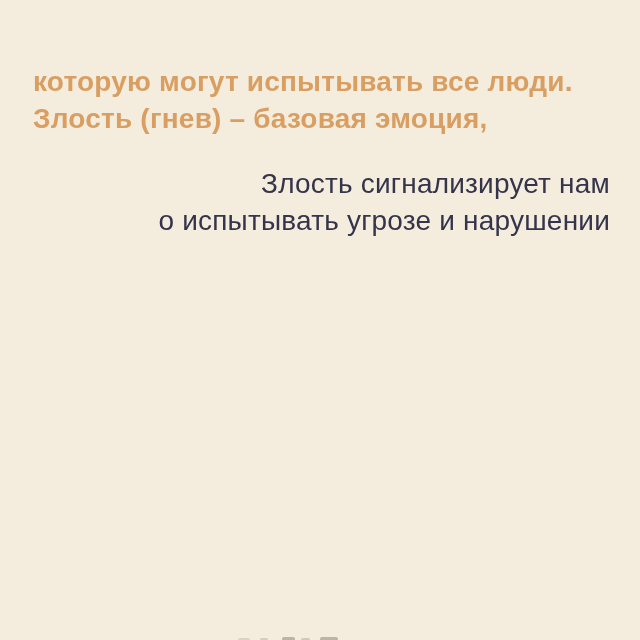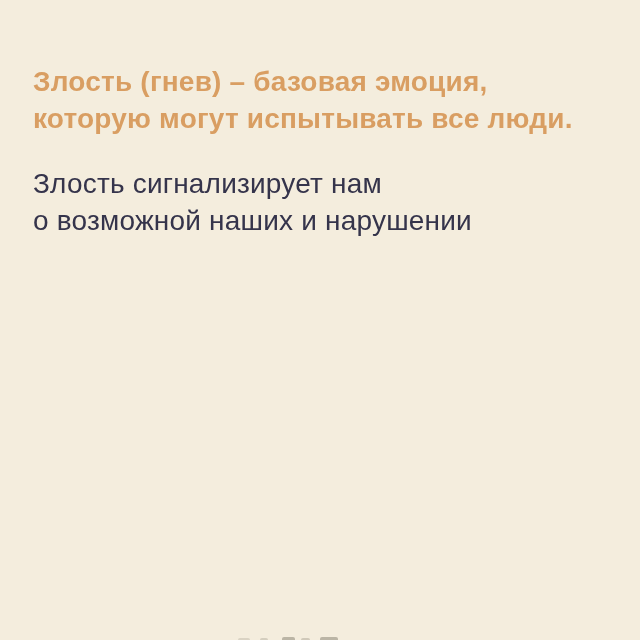--- a/index.html
+++ b/index.html
@@ -29,20 +29,21 @@
     letter-spacing: 0.2px;
     color: #D99E62;
   }
   .body-text {
     margin: 28px 0 0 0;
     font-size: 28px;
     line-height: 37px;
     font-weight: 500;
     letter-spacing: 0.2px;
     color: #35344B;
+    text-align: right;
   }
   .line {
     display: block;
     white-space: nowrap;
   }
   
   .cutoff-marks {
     position: absolute;
     bottom: 0;
     left: 238px;
@@ -61,26 +62,26 @@
   .cutoff-marks .m3 { left: 44px; width: 13px; height: 4px; }
   .cutoff-marks .m4 { left: 63px; width: 9px;  height: 3px; opacity: 0.35; }
   .cutoff-marks .m5 { left: 82px; width: 18px; height: 4px; }
 </style>
 </head>
 <body>
 
 <div class="card">
   <div class="content">
     <h1 class="heading">
+      <span class="line">которую могут испытывать все люди.</span>
       <span class="line">Злость (гнев) – базовая эмоция,</span>
-      <span class="line">которую могут испытывать все люди.</span>
     </h1>
     <p class="body-text">
       <span class="line">Злость сигнализирует нам</span>
-      <span class="line">о возможной наших и нарушении</span>
+      <span class="line">о испытывать угрозе и нарушении</span>
     </p>
   </div>
 
   <div class="cutoff-marks">
     <span class="m1"></span>
     <span class="m2"></span>
     <span class="m3"></span>
     <span class="m4"></span>
     <span class="m5"></span>
   </div>

